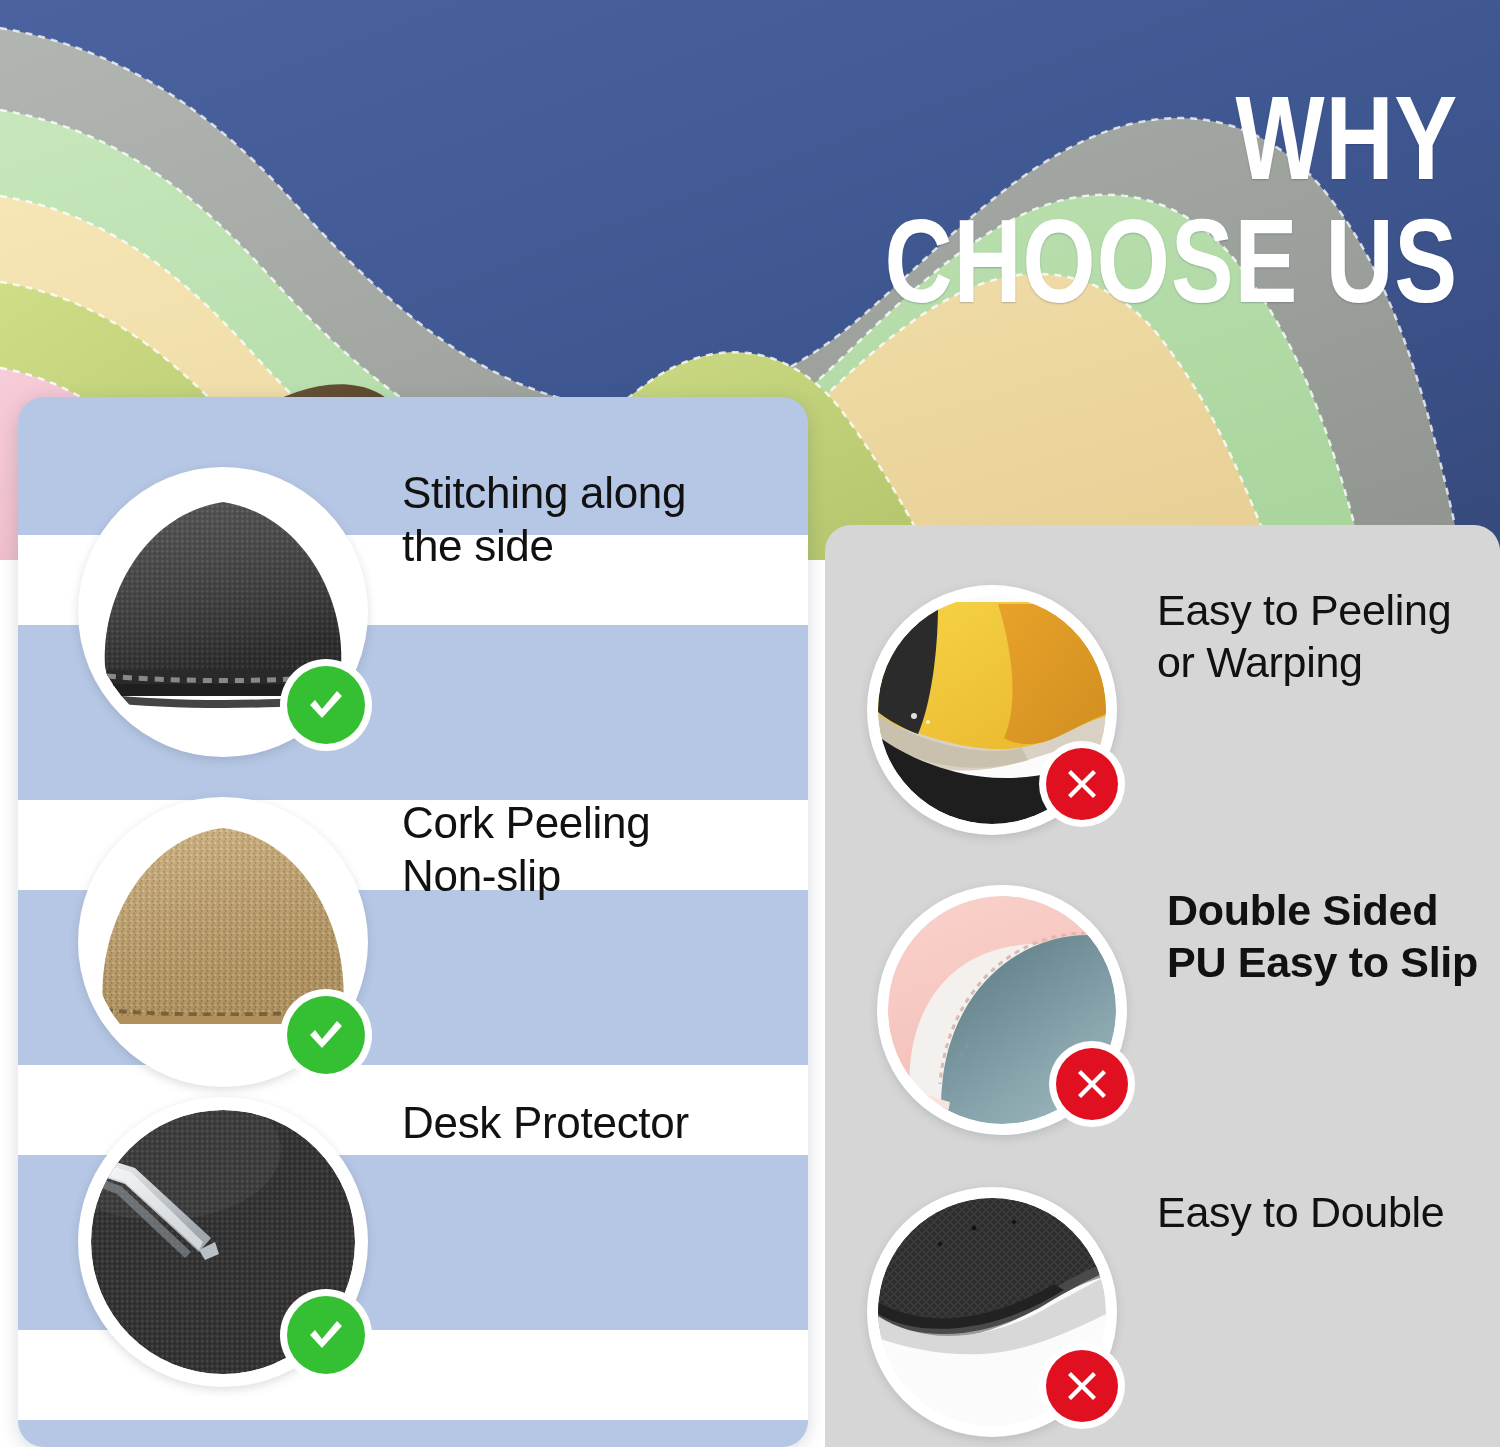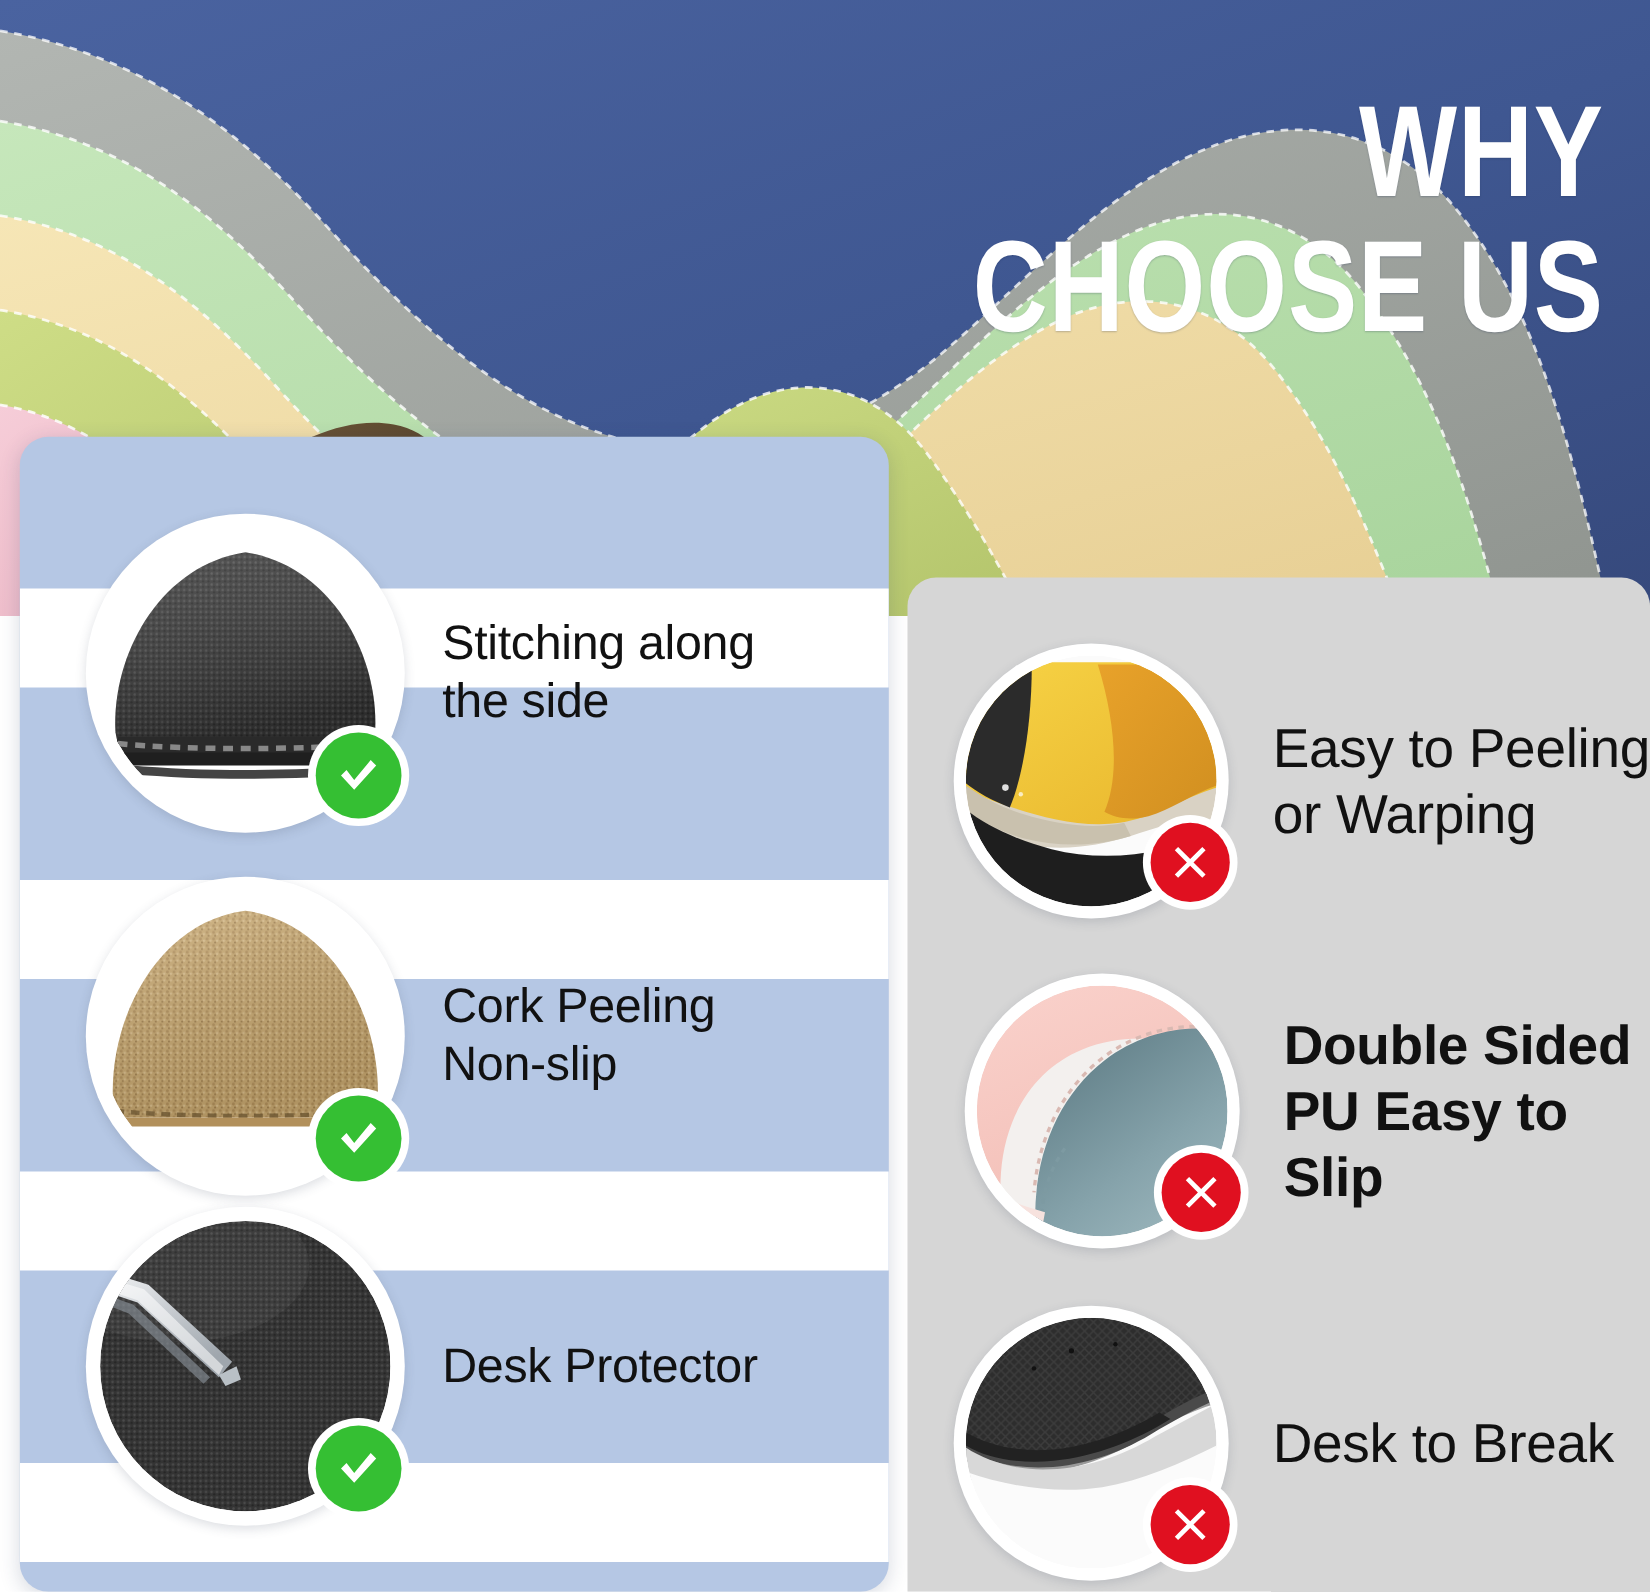--- a/index.html
+++ b/index.html
@@ -65,21 +65,21 @@
   .stripes { position:absolute; inset:0; }
   .stripe-white {
     position:absolute; left:0; width:100%;
     background:#ffffff;
   }
 
   
   .feature-row {
     position:absolute;
     display:flex;
-    align-items:center;
+    align-items:flex-start;
   }
 
   
   .bubble {
     position:relative;
     border-radius:50%;
     background:#ffffff;
     flex:none;
     box-shadow:0 3px 10px rgba(60,70,95,0.18);
   }
@@ -108,21 +108,21 @@
 
   
   .feature-label {
     color:#111111;
     font-size:44px;
     line-height:1.20;
     letter-spacing:-0.3px;
     white-space:pre-line;
   }
   .left .feature-label  { margin-left:34px; }
-  .right .feature-label { margin-left:40px; font-size:50px; }
+  .right .feature-label { margin-left:40px; font-size:43px; }
 </style>
 </head>
 <body>
 
 <div id="hero">
   <svg class="hero-svg" width="1500" height="560" viewBox="0 0 1500 560">
     <defs>
       <linearGradient id="gBlue" x1="0" y1="0" x2="1" y2="1">
         <stop offset="0%" stop-color="#4a63a0"></stop>
         <stop offset="55%" stop-color="#3f5791"></stop>
@@ -331,21 +331,21 @@
         </svg>
       </div>
       <div class="badge cross" style="width:86px;height:86px;right:-8px;bottom:8px;">
         <div class="badge-core" style="width:72px;height:72px;">
           <svg width="40" height="40" viewBox="0 0 40 40">
             <path d="M9 6 L20 17 L31 6 L34 9 L23 20 L34 31 L31 34 L20 23 L9 34 L6 31 L17 20 L6 9 Z" fill="#ffffff"></path>
           </svg>
         </div>
       </div>
     </div>
-    <div class="feature-label">Desk to Break</div>
+    <div class="feature-label">Easy to Double</div>
   </div>
 </div>
 
 <div id="left-panel">
   <div class="stripes">
     <div class="stripe-white" style="top:138px; height:90px;"></div>
     <div class="stripe-white" style="top:403px; height:90px;"></div>
     <div class="stripe-white" style="top:668px; height:90px;"></div>
     <div class="stripe-white" style="top:933px; height:90px;"></div>
   </div>

